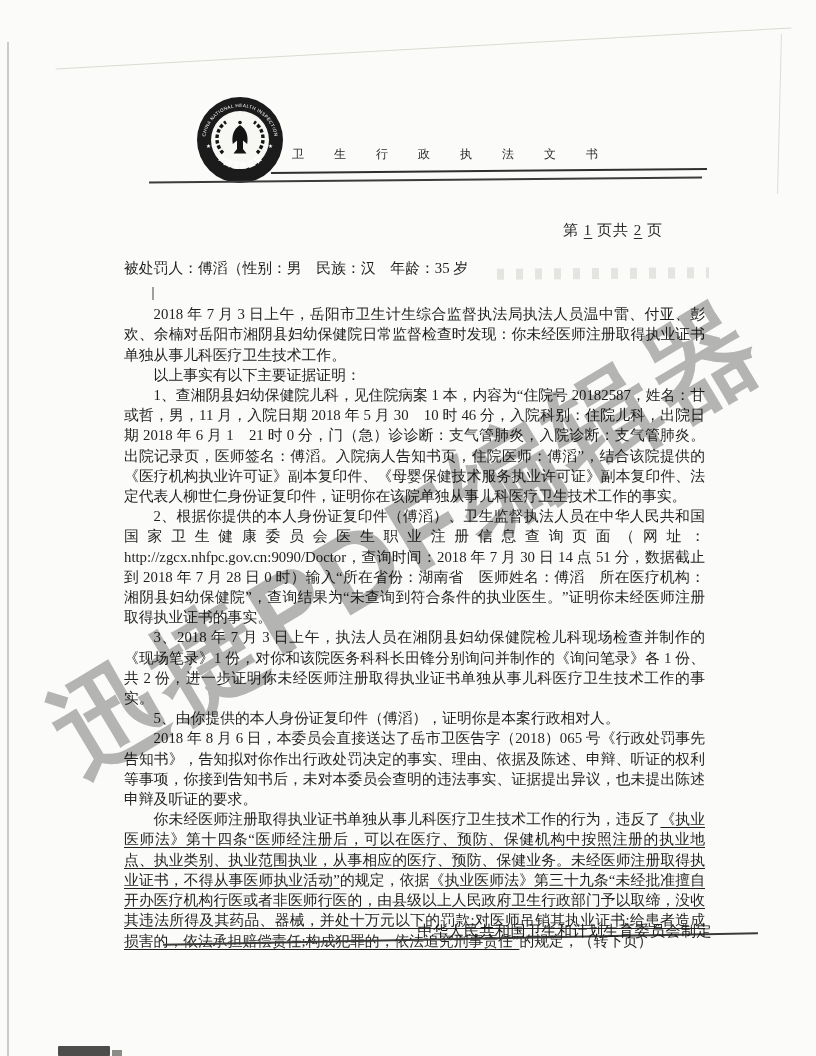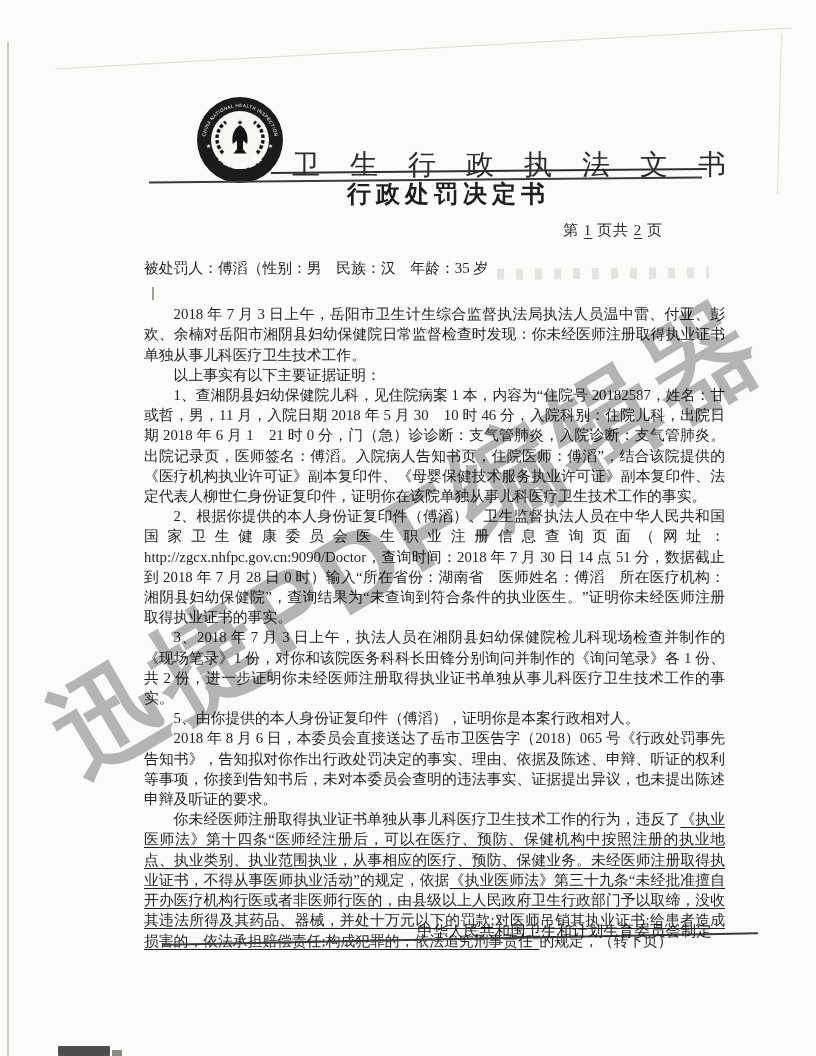--- a/index.html
+++ b/index.html
@@ -17,35 +17,35 @@
   .stray-mark { position:absolute; left:152px; top:287px; width:2px; height:13px; background:#a09f9a; }
   .redaction  {
     position:absolute; left:497px; top:268px; width:212px; height:11px;
     background:repeating-linear-gradient(90deg,#e4e4e0 0 7px,transparent 7px 19px);
     filter:blur(.5px); transform:rotate(-.4deg);
   }
   
   .seal { position:absolute; left:196px; top:96px; width:88px; height:88px; }
   .doc-category {
     position:absolute; left:292px; top:146px;
-    font-size:28px; letter-spacing:30px; white-space:nowrap; color:#2c2c2c;
+    font-size:12px; letter-spacing:30px; white-space:nowrap; color:#2c2c2c;
   }
   .rule-upper { position:absolute; left:271px; top:170px; width:436px; height:2px; background:#2f2f2f; transform:rotate(-.5deg); }
   .rule-lower { position:absolute; left:149px; top:179px; width:553px; height:1.5px; background:#3c3c3c; transform:rotate(-.5deg); }
   .doc-title {
     position:absolute; left:347px; top:178px;
     font-family:"Liberation Sans","DejaVu Sans",sans-serif;
     font-size:24px; font-weight:bold; letter-spacing:5px; color:#1e1e1e; white-space:nowrap;
   }
   .doc-number { position:absolute; right:111px; top:205px; font-size:15px; letter-spacing:1.5px; color:#2a2a2a; }
   .page-info  { position:absolute; right:153px; top:221px; font-size:15px; letter-spacing:1px; color:#2a2a2a; }
   
   .body-block {
     position:absolute; left:124px; top:258px; width:581px;
-    font-size:14.8px; line-height:20.2px; text-align:justify; color:#1f1f1f;margin-left:20px;
+    font-size:14.8px; line-height:20.2px; text-align:justify; color:#1f1f1f;
   }
   .recipient { margin:0 0 26px 0; }
   .body-block p { margin:0; text-indent:2em; }
   .u { text-decoration:underline; text-underline-offset:3px; text-decoration-thickness:1px; }
   
   .footer-rule { position:absolute; left:163px; top:938px; width:595px; height:2px; background:#3a3a3a; transform:rotate(-1.1deg); transform-origin:center; }
   .footer-text {
     position:absolute; right:104px; top:922px;
     font-family:Liberation Sans, sans-serif;
     font-size:15px; color:#1c1c1c; letter-spacing:.5px;
@@ -91,21 +91,20 @@
       <path d="M 27,57 A 20,20 0 0 1 30,26" fill="none" stroke="#141414" stroke-width="3.4" stroke-dasharray="3.5 2"></path>
       <path d="M 61,57 A 20,20 0 0 0 58,26" fill="none" stroke="#141414" stroke-width="3.4" stroke-dasharray="3.5 2"></path>
       <circle cx="44" cy="26.5" r="1.8" fill="#141414"></circle>
       <path d="M 44,29 C 37.5,33 35.5,40 36.8,48 L 41,44.5 L 41,53 L 37.5,57.5 L 50.5,57.5 L 47,53 L 47,44.5 L 51.2,48 C 52.5,40 50.5,33 44,29 Z" fill="#141414"></path>
     </g>
   </svg>
 
   <div class="doc-category">卫生行政执法文书</div>
   <div class="rule-upper"></div>
   <div class="rule-lower"></div>
-  <div class="doc-title">行政处罚决定书</div>
   <div class="page-info"><span>第 </span><span class="u">1</span><span> 页共 </span><span class="u">2</span><span> 页</span></div>
 
   <div class="body-block">
     <div class="recipient">被处罚人：傅滔（性别：男　民族：汉　年龄：35 岁</div>
     <p><span>2018 年 7 月 3 日上午，岳阳市卫生计生综合监督执法局执法人员温中雷、付亚、彭欢、余楠对岳阳市湘阴县妇幼保健院日常监督检查时发现：你未经医师注册取得执业证书单独从事儿科医疗卫生技术工作。</span></p>
     <p><span>以上事实有以下主要证据证明：</span></p>
     <p><span>1、查湘阴县妇幼保健院儿科，见住院病案 1 本，内容为“住院号 20182587，姓名：甘或哲，男，11 月，入院日期 2018 年 5 月 30　10 时 46 分，入院科别：住院儿科，出院日期 2018 年 6 月 1　21 时 0 分，门（急）诊诊断：支气管肺炎，入院诊断：支气管肺炎。出院记录页，医师签名：傅滔。入院病人告知书页，住院医师：傅滔”，结合该院提供的《医疗机构执业许可证》副本复印件、《母婴保健技术服务执业许可证》副本复印件、法定代表人柳世仁身份证复印件，证明你在该院单独从事儿科医疗卫生技术工作的事实。</span></p>
     <p><span>2、根据你提供的本人身份证复印件（傅滔）、卫生监督执法人员在中华人民共和国国家卫生健康委员会医生职业注册信息查询页面（网址：http://zgcx.nhfpc.gov.cn:9090/Doctor，查询时间：2018 年 7 月 30 日 14 点 51 分，数据截止到 2018 年 7 月 28 日 0 时）输入“所在省份：湖南省　医师姓名：傅滔　所在医疗机构：湘阴县妇幼保健院”，查询结果为“未查询到符合条件的执业医生。”证明你未经医师注册取得执业证书的事实。</span></p>
     <p><span>3、2018 年 7 月 3 日上午，执法人员在湘阴县妇幼保健院检儿科现场检查并制作的《现场笔录》1 份，对你和该院医务科科长田锋分别询问并制作的《询问笔录》各 1 份、共 2 份，进一步证明你未经医师注册取得执业证书单独从事儿科医疗卫生技术工作的事实。</span></p>
     <p><span>5、由你提供的本人身份证复印件（傅滔），证明你是本案行政相对人。</span></p>

